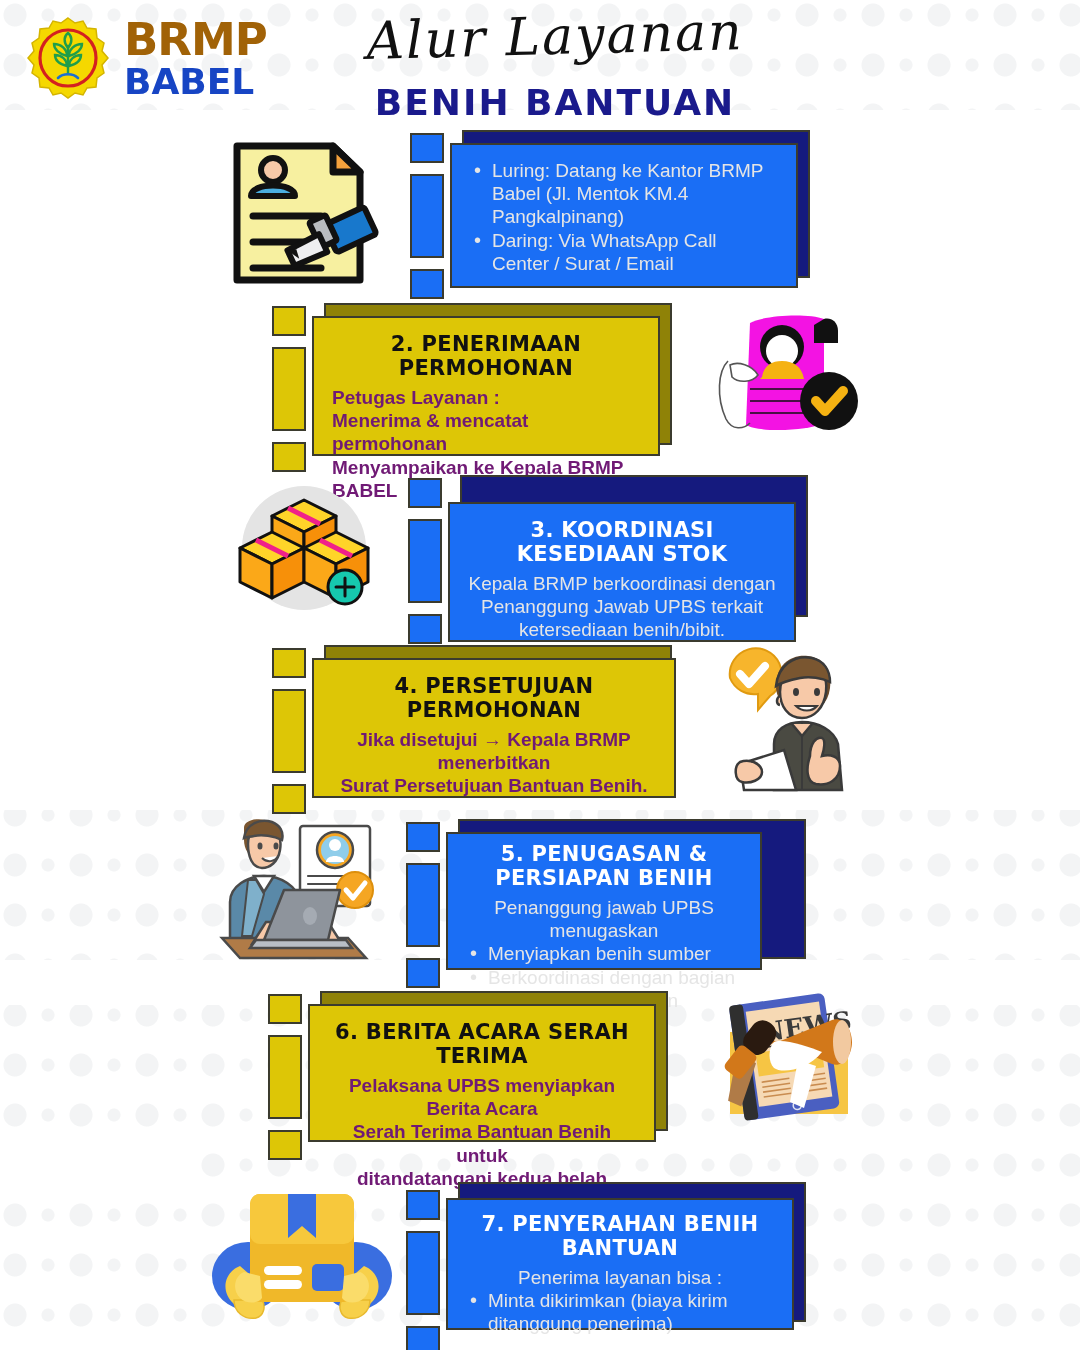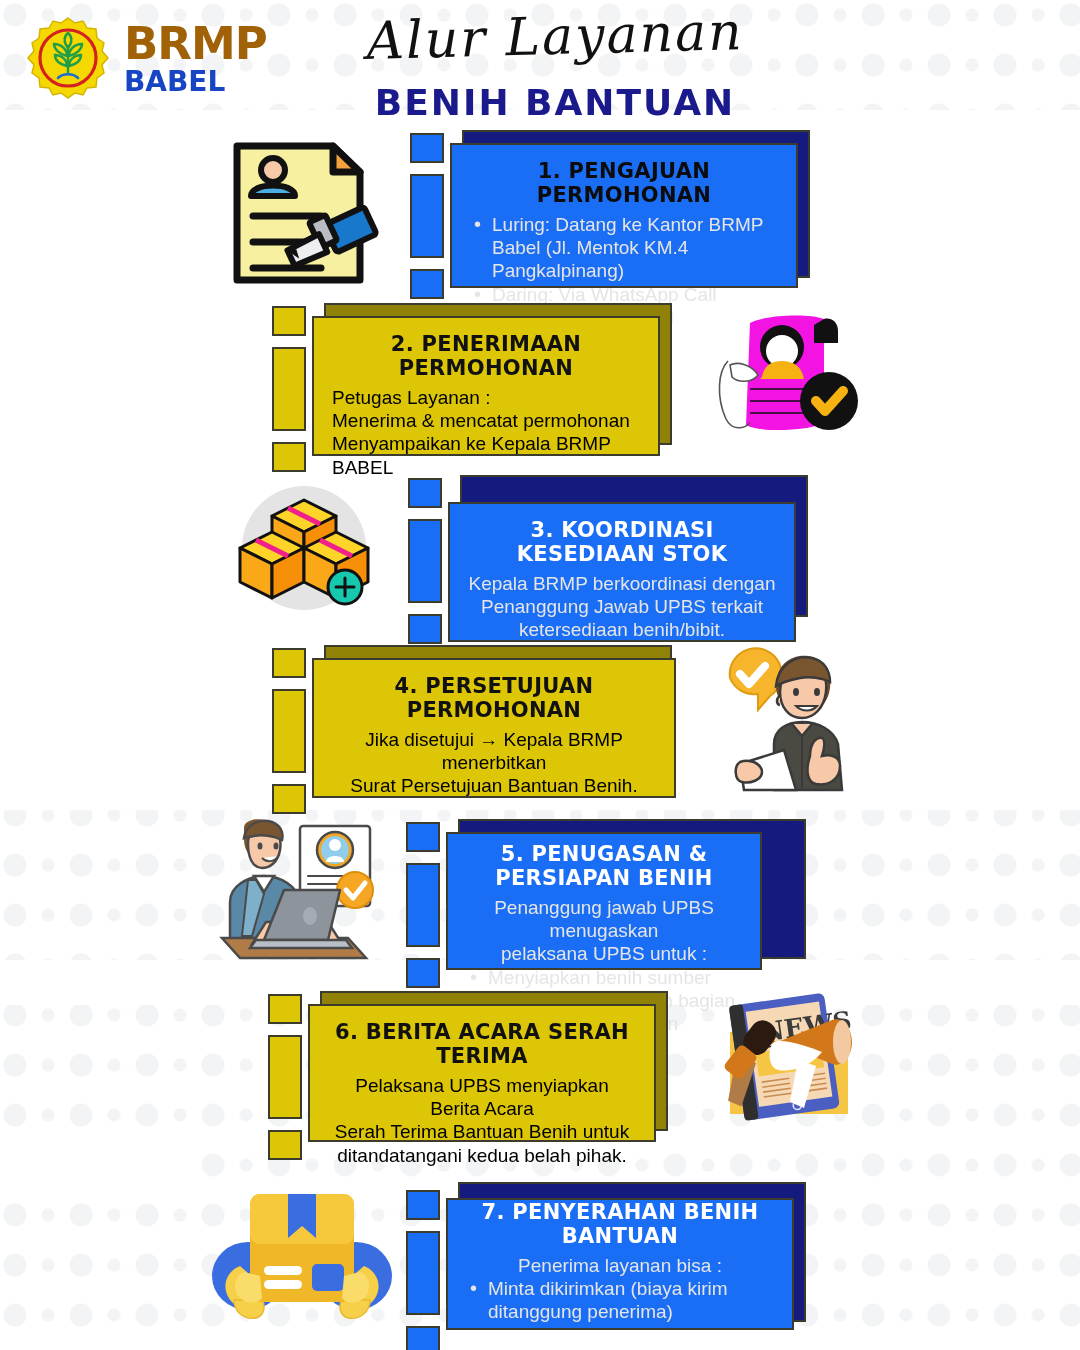--- a/index.html
+++ b/index.html
@@ -40,21 +40,21 @@
   
   .header{ position:absolute; left:0; top:0; width:1080px; height:125px; }
   .logo-wrap{ position:absolute; left:26px; top:16px; display:flex; align-items:center; gap:14px; }
   .logo-badge{ width:84px; height:84px; position:relative; }
   .logo-text{ line-height:1; }
   .logo-brmp{
     font-size:45px; font-weight:bold; color:#a16207; letter-spacing:-1px;
     font-family:"DejaVu Sans", sans-serif;
   }
   .logo-babel{
-    font-size:28px; font-weight:bold; color:#1745c4; letter-spacing:0px;
+    font-size:36px; font-weight:bold; color:#1745c4; letter-spacing:0px;
     font-family:"DejaVu Sans", sans-serif; margin-top:2px;
   }
   .title-script{
     position:absolute; left:355px; top:6px; width:400px; text-align:center;
     font-family:"DejaVu Serif", serif; font-style:italic; font-size:52px;
     color:#111; letter-spacing:2px; transform:rotate(-1.5deg);
   }
   .title-main{
     position:absolute; left:330px; top:82px; width:450px; text-align:center;
     font-family:"DejaVu Sans", sans-serif; font-weight:bold; font-size:36px;
@@ -96,21 +96,21 @@
   .blue .card{ background:#1a6ef5; }
   .blue .card h3{ color:#ffffff; }
   .blue .card p, .blue .card ul, .blue .card li:before{ color:#e5e5e5; }
   .blue.dark-head .card h3{ color:#0c0c0c; }
 
   
   .yellow .tab{ background:#ddc606; }
   .yellow .card-shadow{ background:#8f8207; }
   .yellow .card{ background:#ddc606; }
   .yellow .card h3{ color:#111111; }
-  .yellow .card p, .yellow .card ul, .yellow .card li:before{ color:#000000; }
+  .yellow .card p, .yellow .card ul, .yellow .card li:before{ color:#701a75;font-weight:bold; }
 
   
   .illus{ position:absolute; }
   svg{ display:block; overflow:visible; }
 </style>
 </head>
 <body>
 
 <div class="bg-dots"></div>
 <div class="bg-mask-left"></div>
@@ -150,21 +150,20 @@
   </div>
 
   <div class="step blue dark-head" style="left:410px; top:133px; width:400px; height:150px;">
     <div class="tabs">
       <div class="tab small"></div>
       <div class="tab tall"></div>
       <div class="tab small"></div>
     </div>
     <div class="card-shadow" style="left:52px; top:-3px; width:348px; height:148px;"></div>
     <div class="card" style="left:40px; top:10px; width:348px; height:145px;">
-      <h3>1. PENGAJUAN PERMOHONAN</h3>
       <ul>
         <li>Luring: Datang ke Kantor BRMP Babel (Jl. Mentok KM.4 Pangkalpinang)</li>
         <li>Daring: Via WhatsApp Call Center / Surat / Email</li>
       </ul>
     </div>
   </div>
 
   <div class="illus" style="left:225px; top:138px;">
     <svg width="165" height="150" viewBox="0 0 165 150">
       <path d="M12 8 H108 L135 34 V142 H12 Z" fill="#f7f0a0" stroke="#111" stroke-width="7" stroke-linejoin="round"></path>
@@ -298,21 +297,20 @@
   <div class="step blue" style="left:406px; top:822px; width:400px; height:150px;">
     <div class="tabs">
       <div class="tab small"></div>
       <div class="tab tall"></div>
       <div class="tab small"></div>
     </div>
     <div class="card-shadow" style="left:52px; top:-3px; width:348px; height:140px;"></div>
     <div class="card" style="left:40px; top:10px; width:316px; height:138px; padding-top:8px;">
       <h3>5. PENUGASAN &amp; PERSIAPAN BENIH</h3>
       <p class="center">Penanggung jawab UPBS menugaskan</p>
-      <p class="center">pelaksana UPBS untuk :</p>
       <ul>
         <li>Menyiapkan benih sumber</li>
         <li>Berkoordinasi dengan bagian administrasi keuangan</li>
       </ul>
     </div>
   </div>
 
   <div class="illus" style="left:222px; top:818px;">
     <svg width="175" height="150" viewBox="0 0 175 150">
       <rect x="78" y="8" width="70" height="80" rx="3" fill="#fff" stroke="#4a4a4a" stroke-width="2.5"></rect>
@@ -393,21 +391,21 @@
     </svg>
   </div>
 
   <div class="step blue" style="left:406px; top:1190px; width:400px; height:150px;">
     <div class="tabs">
       <div class="tab small"></div>
       <div class="tab tall"></div>
       <div class="tab small"></div>
     </div>
     <div class="card-shadow" style="left:52px; top:-8px; width:348px; height:140px;"></div>
-    <div class="card" style="left:40px; top:8px; width:348px; height:132px; padding-top:0;">
+    <div class="card" style="left:40px; top:8px; width:348px; height:132px; padding-top:12px;">
       <h3>7. PENYERAHAN BENIH BANTUAN</h3>
       <p class="center">Penerima layanan bisa :</p>
       <ul>
         <li>Minta dikirimkan (biaya kirim ditanggung penerima)</li>
       </ul>
     </div>
   </div>
 
   <div class="illus" style="left:200px; top:1180px;">
     <svg width="200" height="160" viewBox="0 0 200 160">

